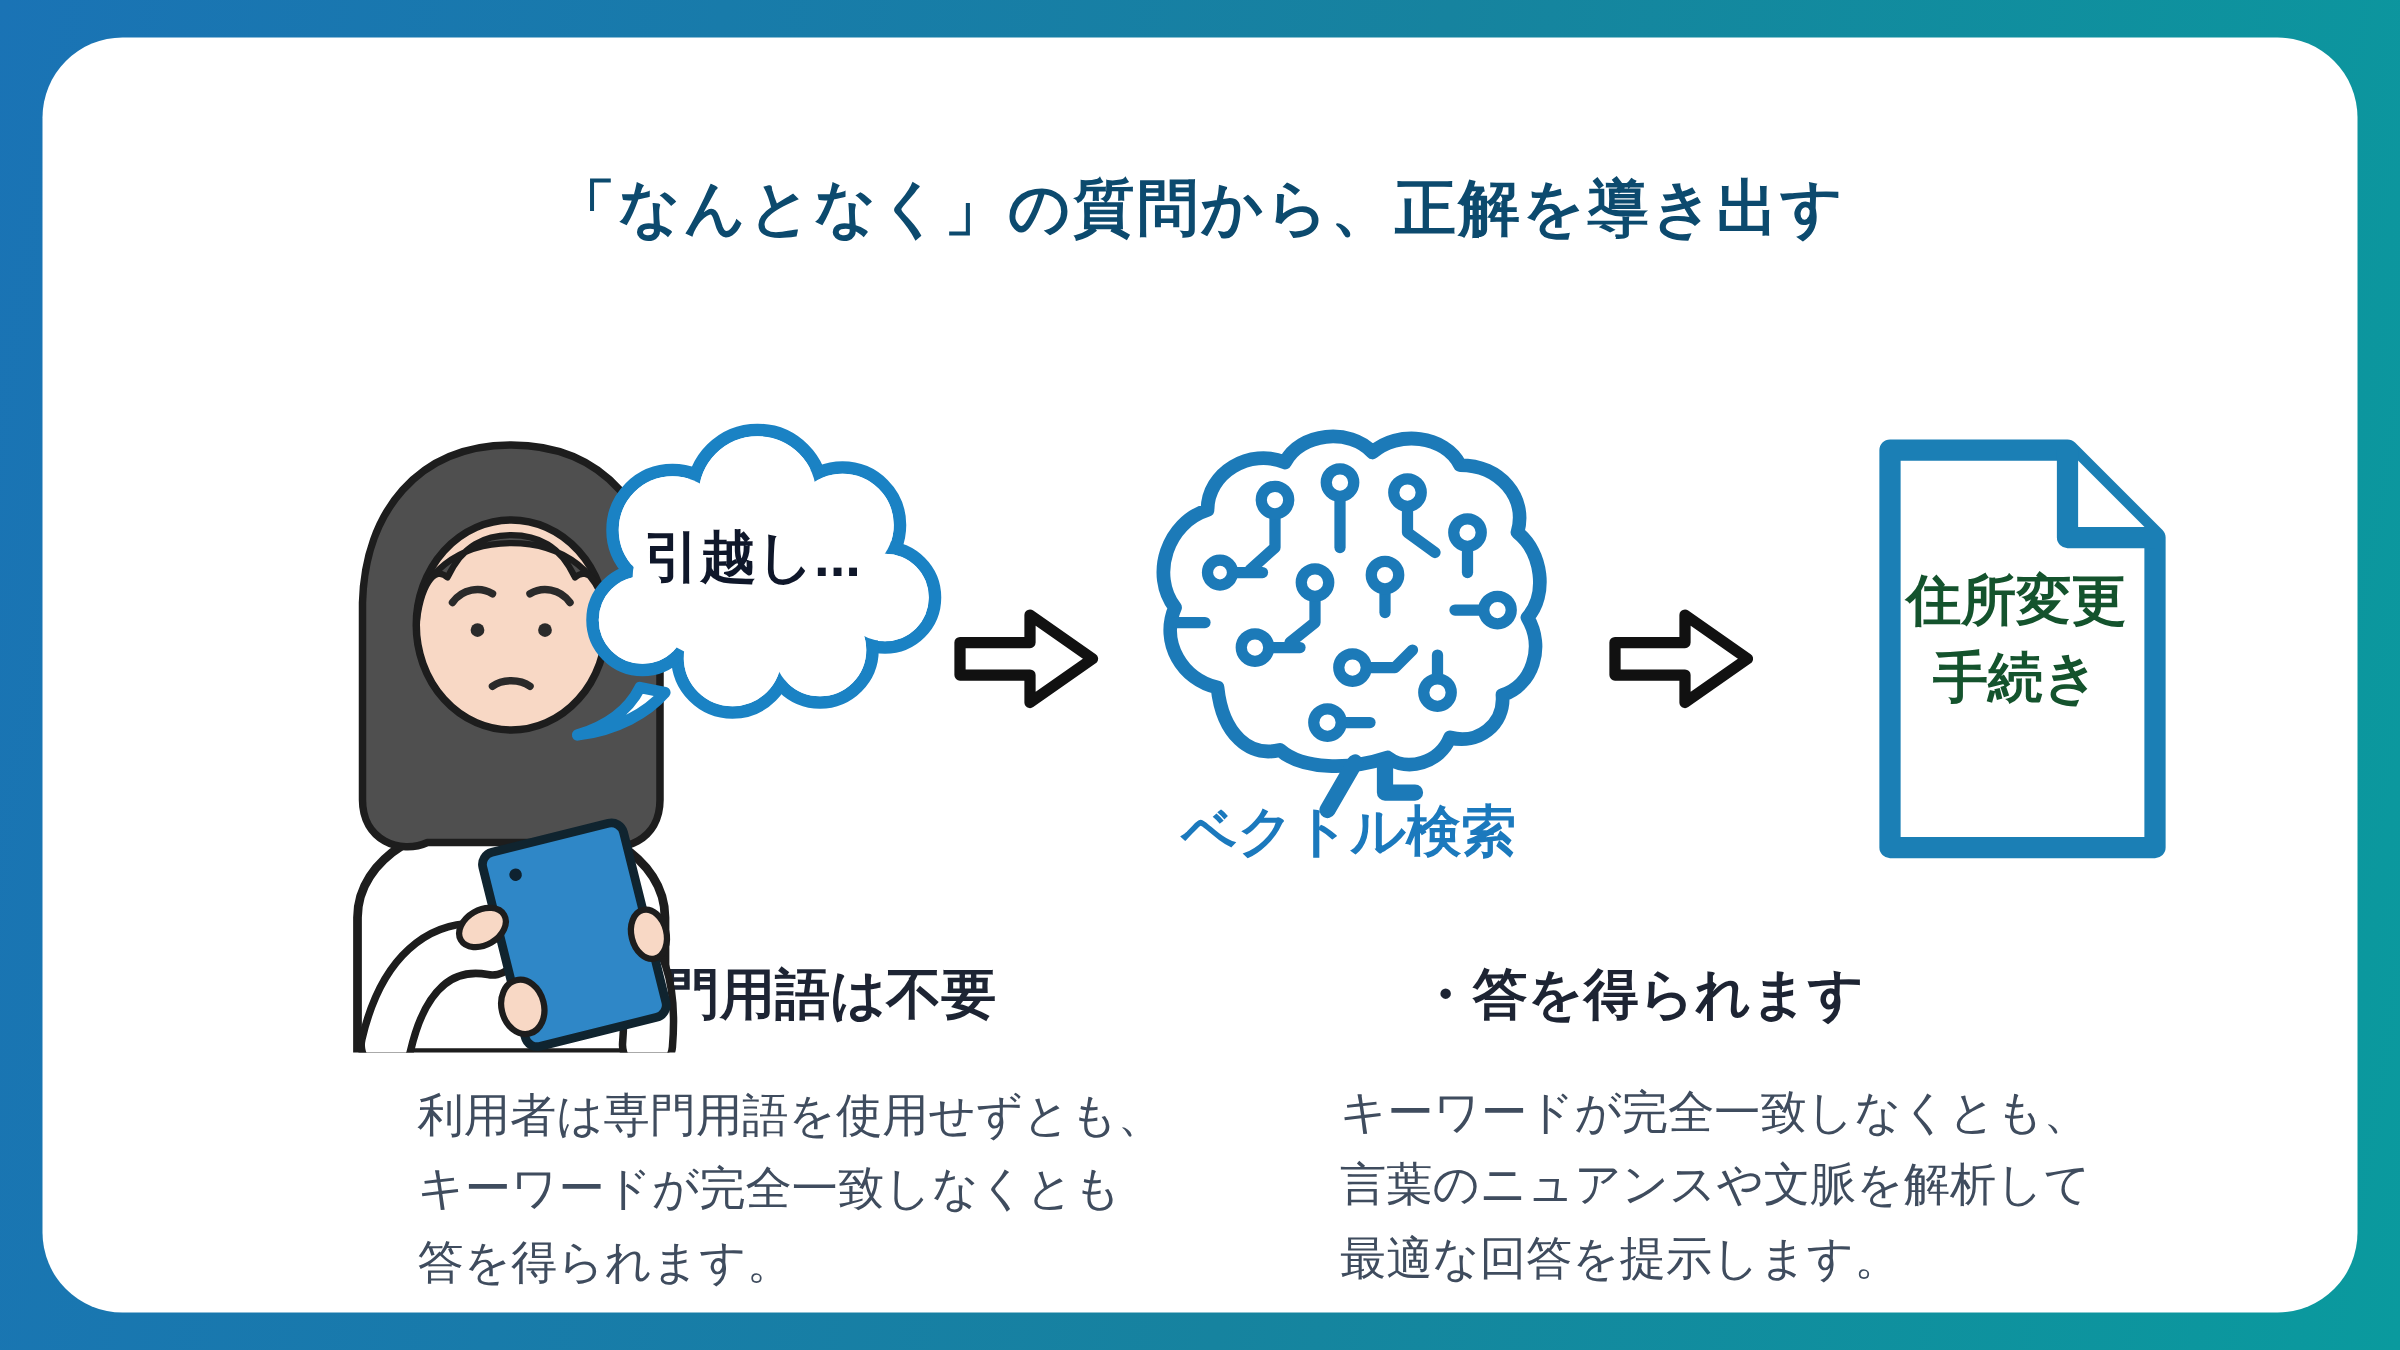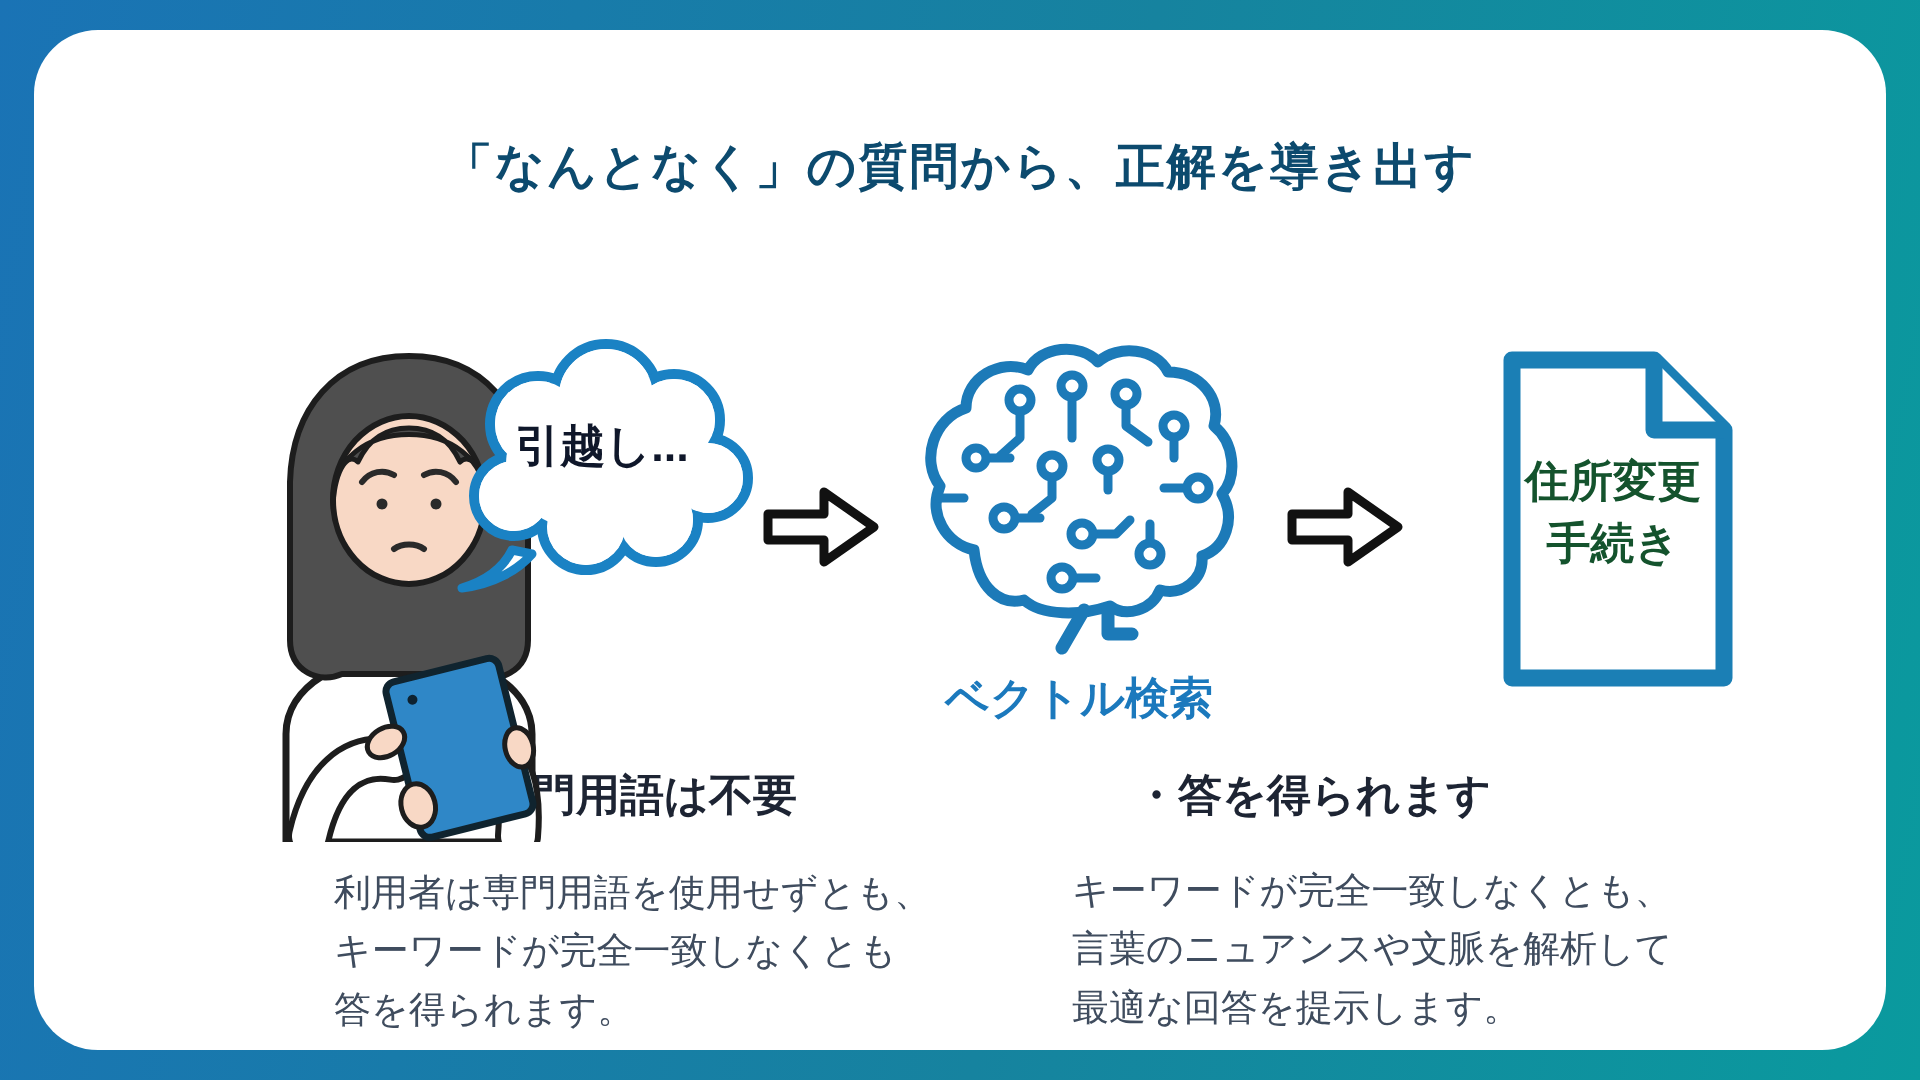--- a/index.html
+++ b/index.html
@@ -16,21 +16,21 @@
   .title{
     left:0;top:104px;width:100%;text-align:center;
     font-size:49px;font-weight:800;letter-spacing:2px;color:#0c4a6e;
   }
   .bubble-text{
     left:412px;top:386px;width:312px;text-align:center;
     font-size:45px;font-weight:800;color:#0f172a;z-index:4;
   }
   .engine-label{
     left:858px;top:606px;width:374px;text-align:center;
-    font-size:44px;font-weight:800;color:#1b79bd;margin-top:33px;
+    font-size:44px;font-weight:800;color:#1b79bd;
   }
   .doc-label{
     left:1450px;top:404px;width:258px;text-align:center;
     font-size:44px;font-weight:800;color:#14532d;line-height:1.42;
     white-space:pre-line;
     margin-top:16px;
   }
   .bullet-heading{
     font-size:44px;font-weight:800;color:#1d2433;
   }

